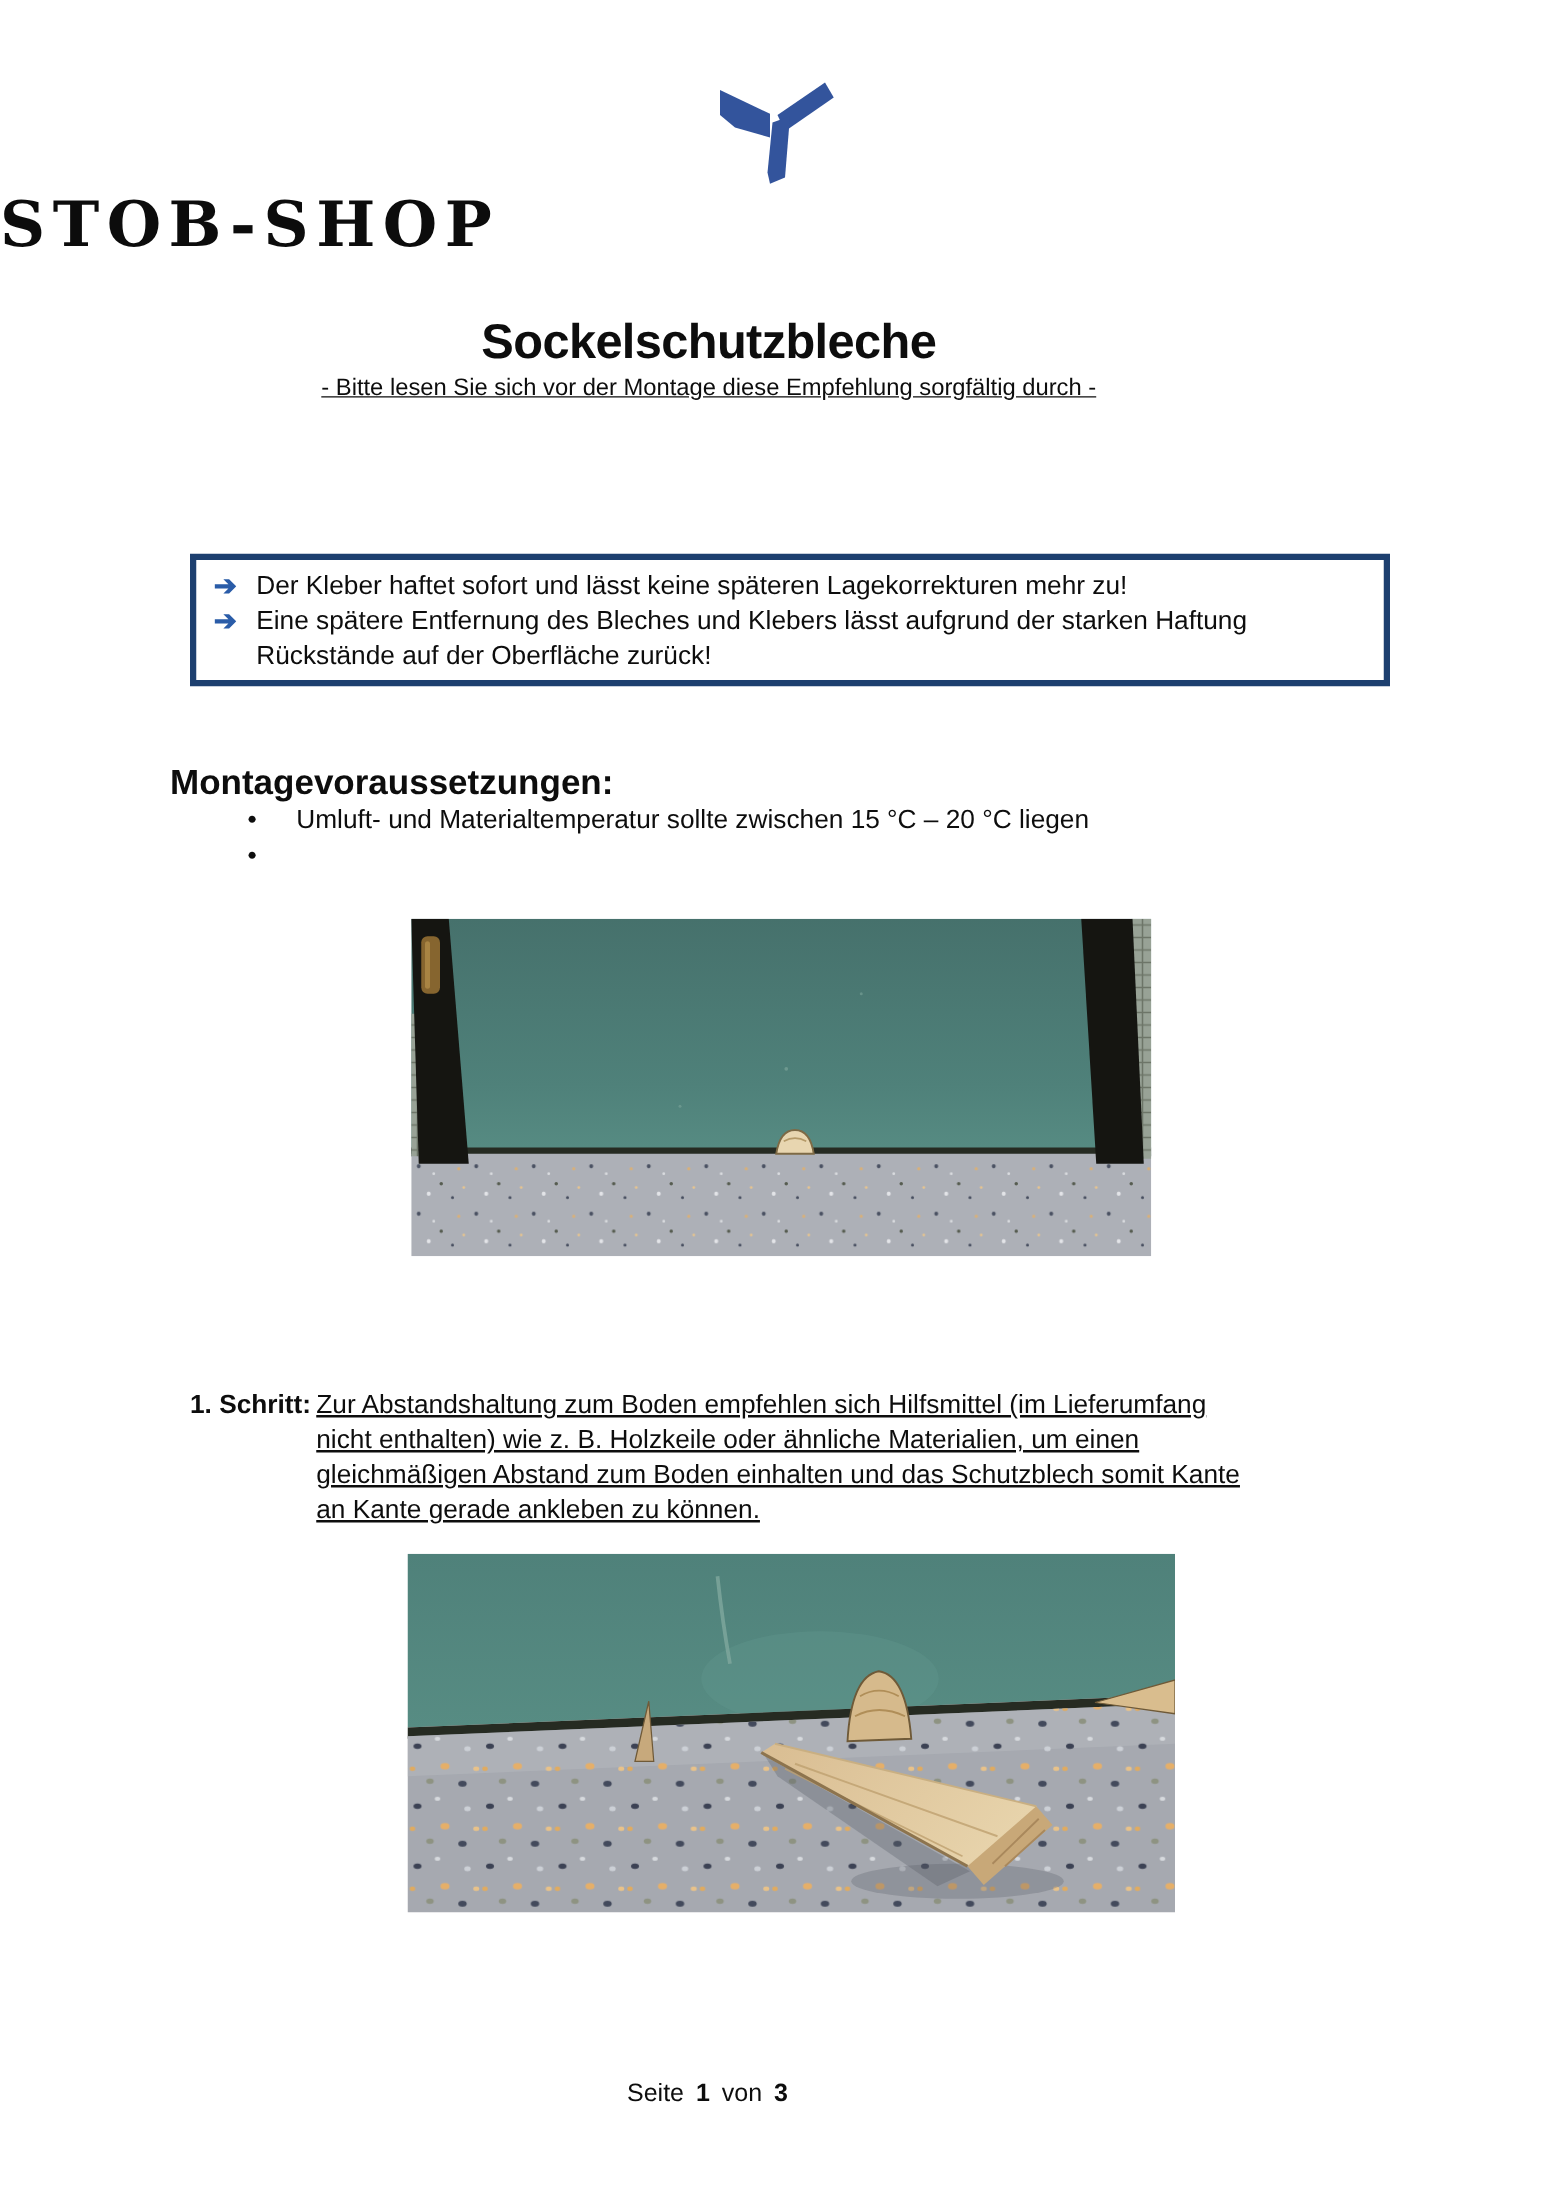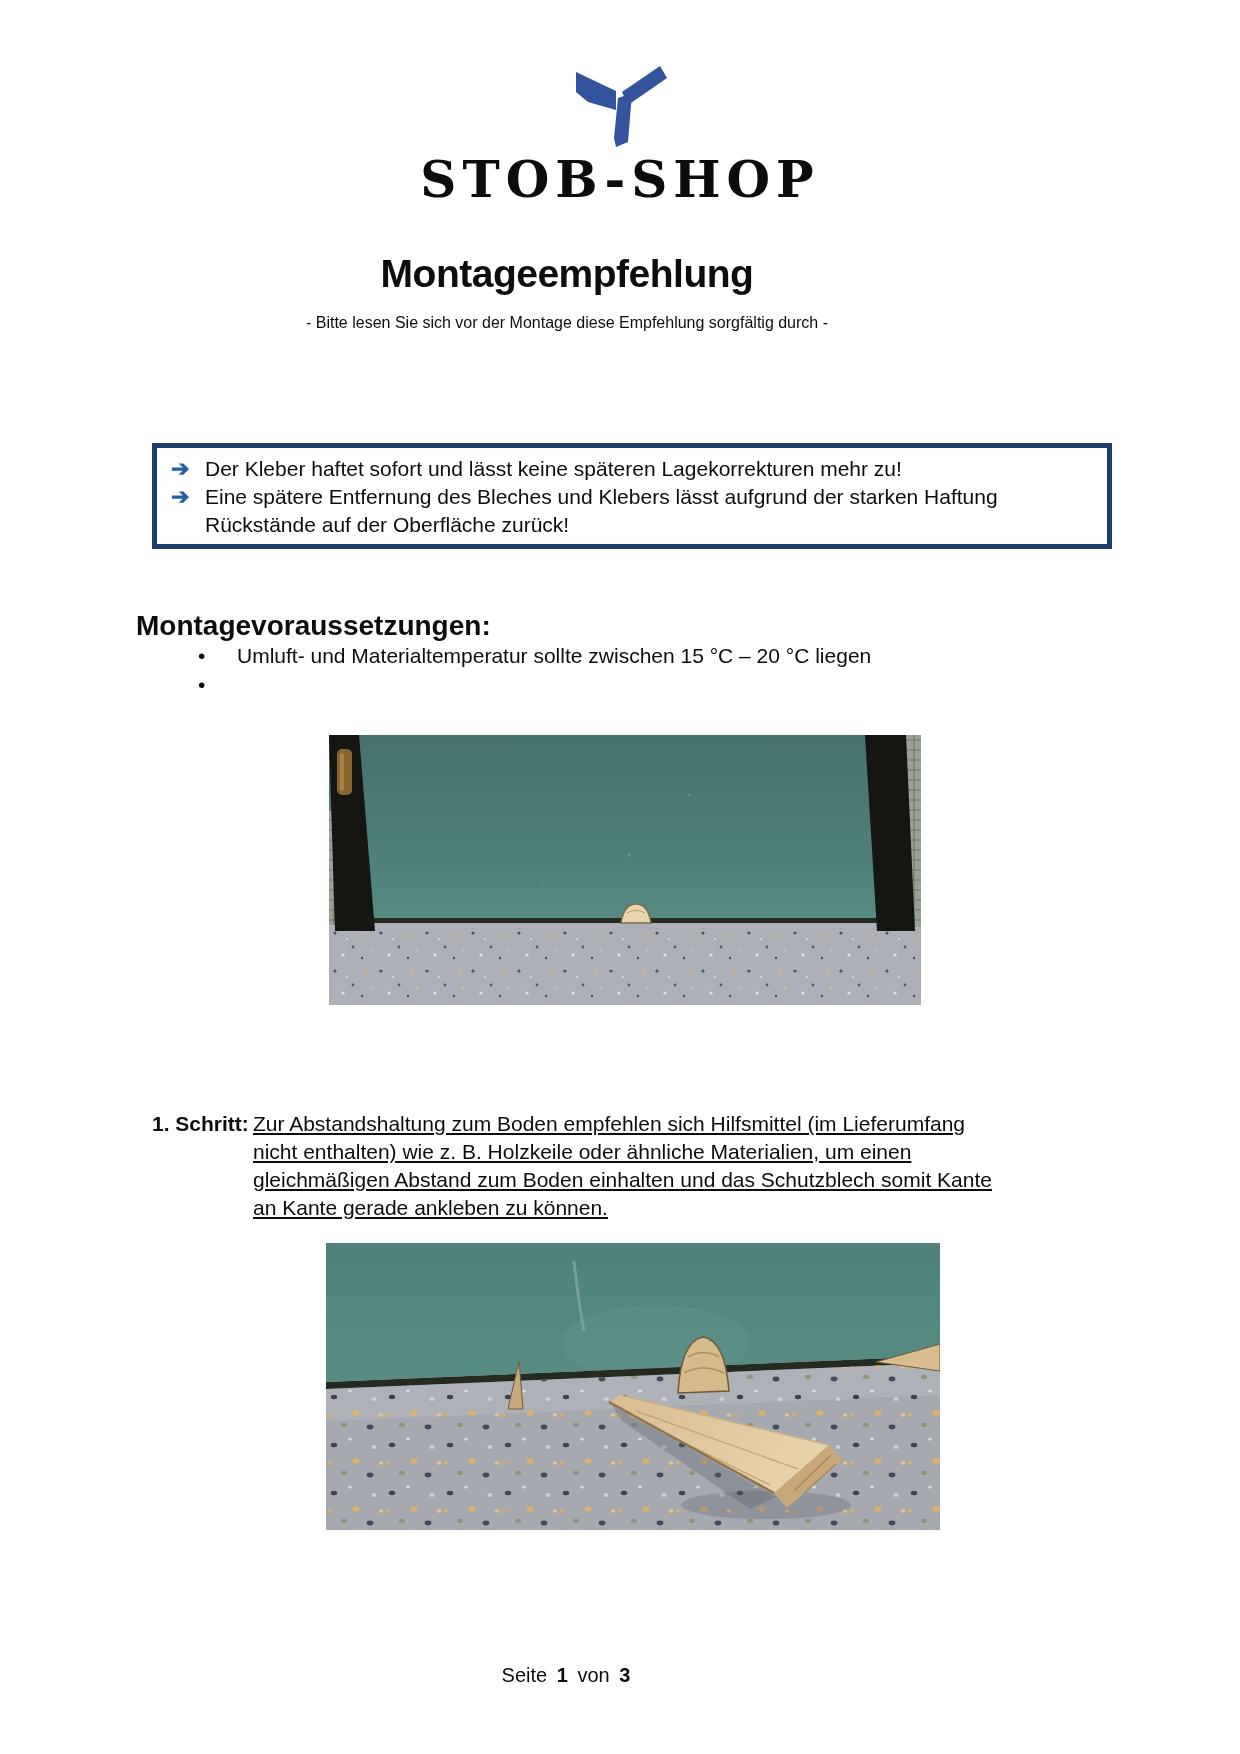--- a/index.html
+++ b/index.html
@@ -6,39 +6,39 @@
   .page{
     position:relative;
     width:1240px;height:1754px;
     background:#ffffff;
     font-family:"Liberation Sans", sans-serif;
     color:#0d0d0d;
     overflow:hidden;
   }
 
   
-  .logo-wrap{position:absolute;top:50px;left:0;width:1240px;text-align:center;}
+  .logo-wrap{position:absolute;top:50px;left:0;width:1240px;text-align:left;}
   .logo-icon{display:block;margin:0 auto;}
   .brand{
     font-family:"DejaVu Serif", serif;
     font-weight:700;
     font-size:50px;
     letter-spacing:6px;
     margin-top:2px;
     color:#0c0c0c;
     white-space:nowrap;
   }
 
   
   .title-block{position:absolute;left:135px;top:250px;width:864px;text-align:center;}
   .doc-title{
     font-size:39px;line-height:47px;font-weight:bold;margin:0;
     letter-spacing:-0.5px;
   }
-  .doc-subtitle{font-size:16px;line-height:24px;margin-top:14px;}
+  .doc-subtitle{font-size:19px;line-height:24px;margin-top:2px;text-decoration:underline;}
 
   
   .warn-box{
     position:absolute;left:152px;top:443px;width:960px;height:106px;
     box-sizing:border-box;
     border:5px solid var(--accent-navy,#1d3f6f);
     background:#ffffff;
     padding:7px 10px 0 14px;
   }
   .warn-row{display:flex;align-items:flex-start;}
@@ -88,21 +88,21 @@
 
       <polygon points="54,42 92,16 99,28 60,55" style="fill:var(--logo-blue,#33549c)"></polygon>
       <polygon points="8,22 48,41 48,60 20,52 8,42" style="fill:var(--logo-blue,#33549c)"></polygon>
       <polygon points="50,48 64,43 60,92 48,97 46,88" style="fill:var(--logo-blue,#33549c)"></polygon>
     </svg>
     <div class="brand">STOB-SHOP</div>
   </div>
 
   <div class="title-block">
     <h1 class="doc-title">
-      <span>Montageempfehlung</span><br>
+      <span>Sockelschutzbleche</span><br>
     </h1>
     <div class="doc-subtitle">- Bitte lesen Sie sich vor der Montage diese Empfehlung sorgfältig durch -</div>
   </div>
 
   <div class="warn-box">
     <div class="warn-row">
       <span class="arrow">➔</span>
       <span class="warn-text">Der Kleber haftet sofort und lässt keine späteren Lagekorrekturen mehr zu!</span>
     </div>
     <div class="warn-row">

